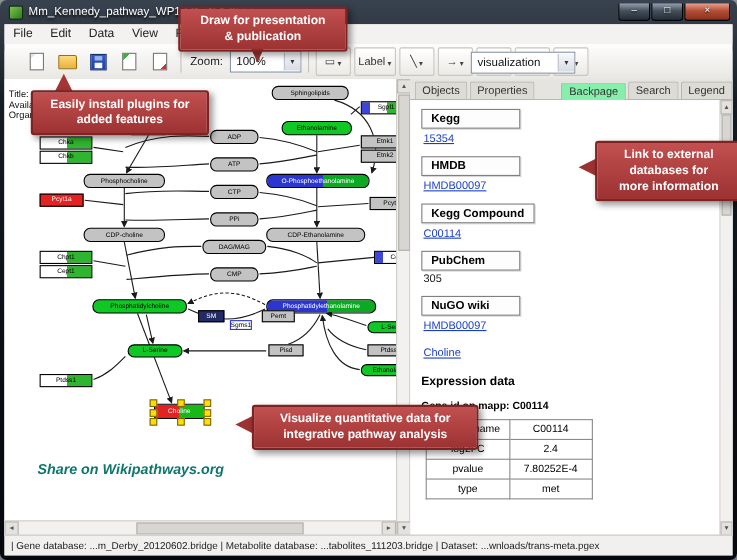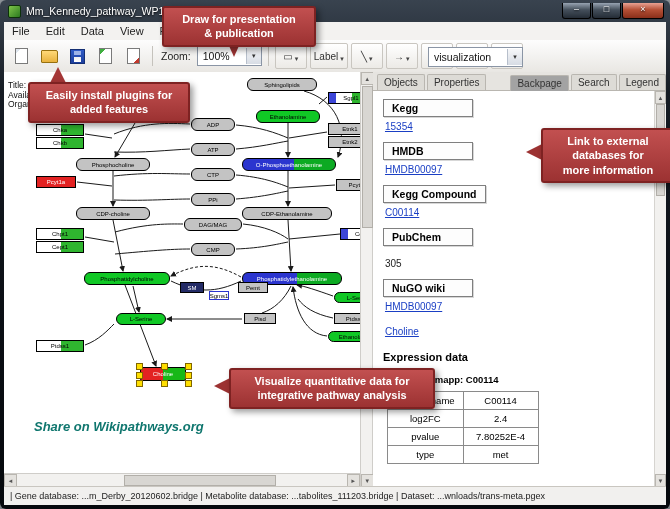--- a/index.html
+++ b/index.html
@@ -15,21 +15,21 @@
   .winbtn{width:27px;height:15px;margin-left:1px;border:1px solid #000;border-top:none;
           border-radius:0 0 3px 3px;color:#fff;font-size:9px;line-height:13px;text-align:center;
           background:linear-gradient(#97a3b1,#45505c 45%,#242c36);}
   .winbtn.close{width:40px;background:linear-gradient(#e9a293,#b55036 45%,#8a2f1a);}
   
   .inner{position:absolute;left:4px;top:22px;right:4px;bottom:4px;background:#f0efed;overflow:hidden;}
   .menubar{position:absolute;left:0;top:0;right:0;height:18px;display:flex;align-items:center;
            background:#f3f2f0;border-bottom:6px solid #000000;font-size:11px;color:#222;}
   .menu-item{padding:2px 8px;cursor:default;}
   .toolbar{position:absolute;left:0;top:18px;right:0;height:32px;display:flex;align-items:center;gap:3px;
-           background:linear-gradient(#fdfdfd,#e9e7e3);border-bottom:1px solid #c7c4be;padding:0 4px;}
+           background:linear-gradient(#fdfdfd,#e9e7e3);border-bottom:1px solid #c7c4be;padding:0 16px;}
   .tb-btn{height:24px;min-width:24px;display:flex;align-items:center;justify-content:center;
           border:1px solid transparent;border-radius:2px;}
   .sep{width:1px;height:20px;background:#c5c2bc;margin:0 3px;}
   .combo{display:flex;align-items:center;height:18px;background:#fff;border:1px solid #8a95a5;
          font-size:10.5px;padding-left:5px;color:#111;}
   .combo .arrow{width:14px;height:16px;margin-left:4px;display:flex;align-items:center;justify-content:center;
                 font-size:7px;color:#333;background:linear-gradient(#f6f7f9,#d7dce4);border-left:1px solid #b7bfcb;}
   .zoom-label{font-size:10.5px;color:#222;margin:0 3px 0 2px;}
   .tb-tool{border:1px solid #c9c6c0;background:linear-gradient(#ffffff,#eceae6);padding:0 3px;gap:2px;}
   .tool-glyph{font-size:10px;color:#333;}
@@ -73,27 +73,27 @@
   .hscroll{position:absolute;left:0;right:0;bottom:0;height:13px;background:#f2f1ef;border-top:1px solid #cfcdc9;}
   .vscroll{width:13px;background:#f2f1ef;border-left:1px solid #cfcdc9;border-right:1px solid #cfcdc9;position:relative;}
   .scroll-arrow{position:absolute;width:11px;height:11px;background:#e4e2de;border:1px solid #b9b6b0;
                 font-size:6px;color:#555;display:flex;align-items:center;justify-content:center;}
   .thumb{position:absolute;background:#d8d6d2;border:1px solid #b2afa9;}
   
   .sidebar{flex:1;display:flex;flex-direction:column;background:#f0efed;position:relative;}
   .tabs{display:flex;align-items:flex-end;background:#e6e4e0;border-bottom:1px solid #b9b6b0;padding:3px 0 0 2px;height:19px;box-sizing:border-box;}
   .tab{font-size:10px;padding:2px 6px;border:1px solid #b9b6b0;border-bottom:none;background:#dddbd6;
        margin-left:2px;border-radius:2px 2px 0 0;color:#333;white-space:nowrap;}
-  .tab.active{background:#a3a3a3;position:relative;top:1px;margin-left:24px;}
+  .tab.active{background:#86efac;position:relative;top:1px;margin-left:24px;}
   .bp{flex:1;background:#fff;overflow:hidden;padding:8px 18px 0 10px;position:relative;font-size:10px;}
   .bp-section{margin-bottom:4px;}
   .bp-header{display:inline-block;border:1px solid #7f7f7f;box-shadow:1px 1px 0 #d7d7d7;font-weight:bold;
              font-size:10.5px;padding:2px 8px;min-width:72px;background:#fdfdfd;color:#000;}
   .bp-link{color:#1a3fc4;text-decoration:underline;font-size:10px;margin:4px 0 6px 2px;display:inline-block;}
-  .bp-plain{color:#222;font-size:10px;margin:12px 0 6px 2px;display:inline-block;}
+  .bp-plain{color:#222;font-size:10px;margin:2px 0 6px 2px;display:inline-block;}
   .bp-exp{font-weight:bold;font-size:11px;margin:8px 0 11px;color:#000;}
   .bp-geneid{font-weight:bold;font-size:9.5px;margin-bottom:6px;color:#000;}
   .bp-table{border-collapse:collapse;margin-left:4px;}
   .bp-table td{border:1px solid #8a8a8a;font-size:9.5px;padding:3px 8px;text-align:center;min-width:58px;color:#000;}
   .sb-scroll{position:absolute;right:0;top:0;bottom:0;width:11px;background:#f2f1ef;border-left:1px solid #d6d4d0;}
   
   .statusbar{position:absolute;left:0;right:0;bottom:0;height:18px;background:#f1f0ee;border-top:1px solid #c9c6c0;
              display:flex;align-items:center;font-size:9px;color:#222;padding:0 6px;white-space:nowrap;overflow:hidden;}
   
   .callout{position:absolute;z-index:60;background:linear-gradient(180deg,#c25050,#9c3232);

